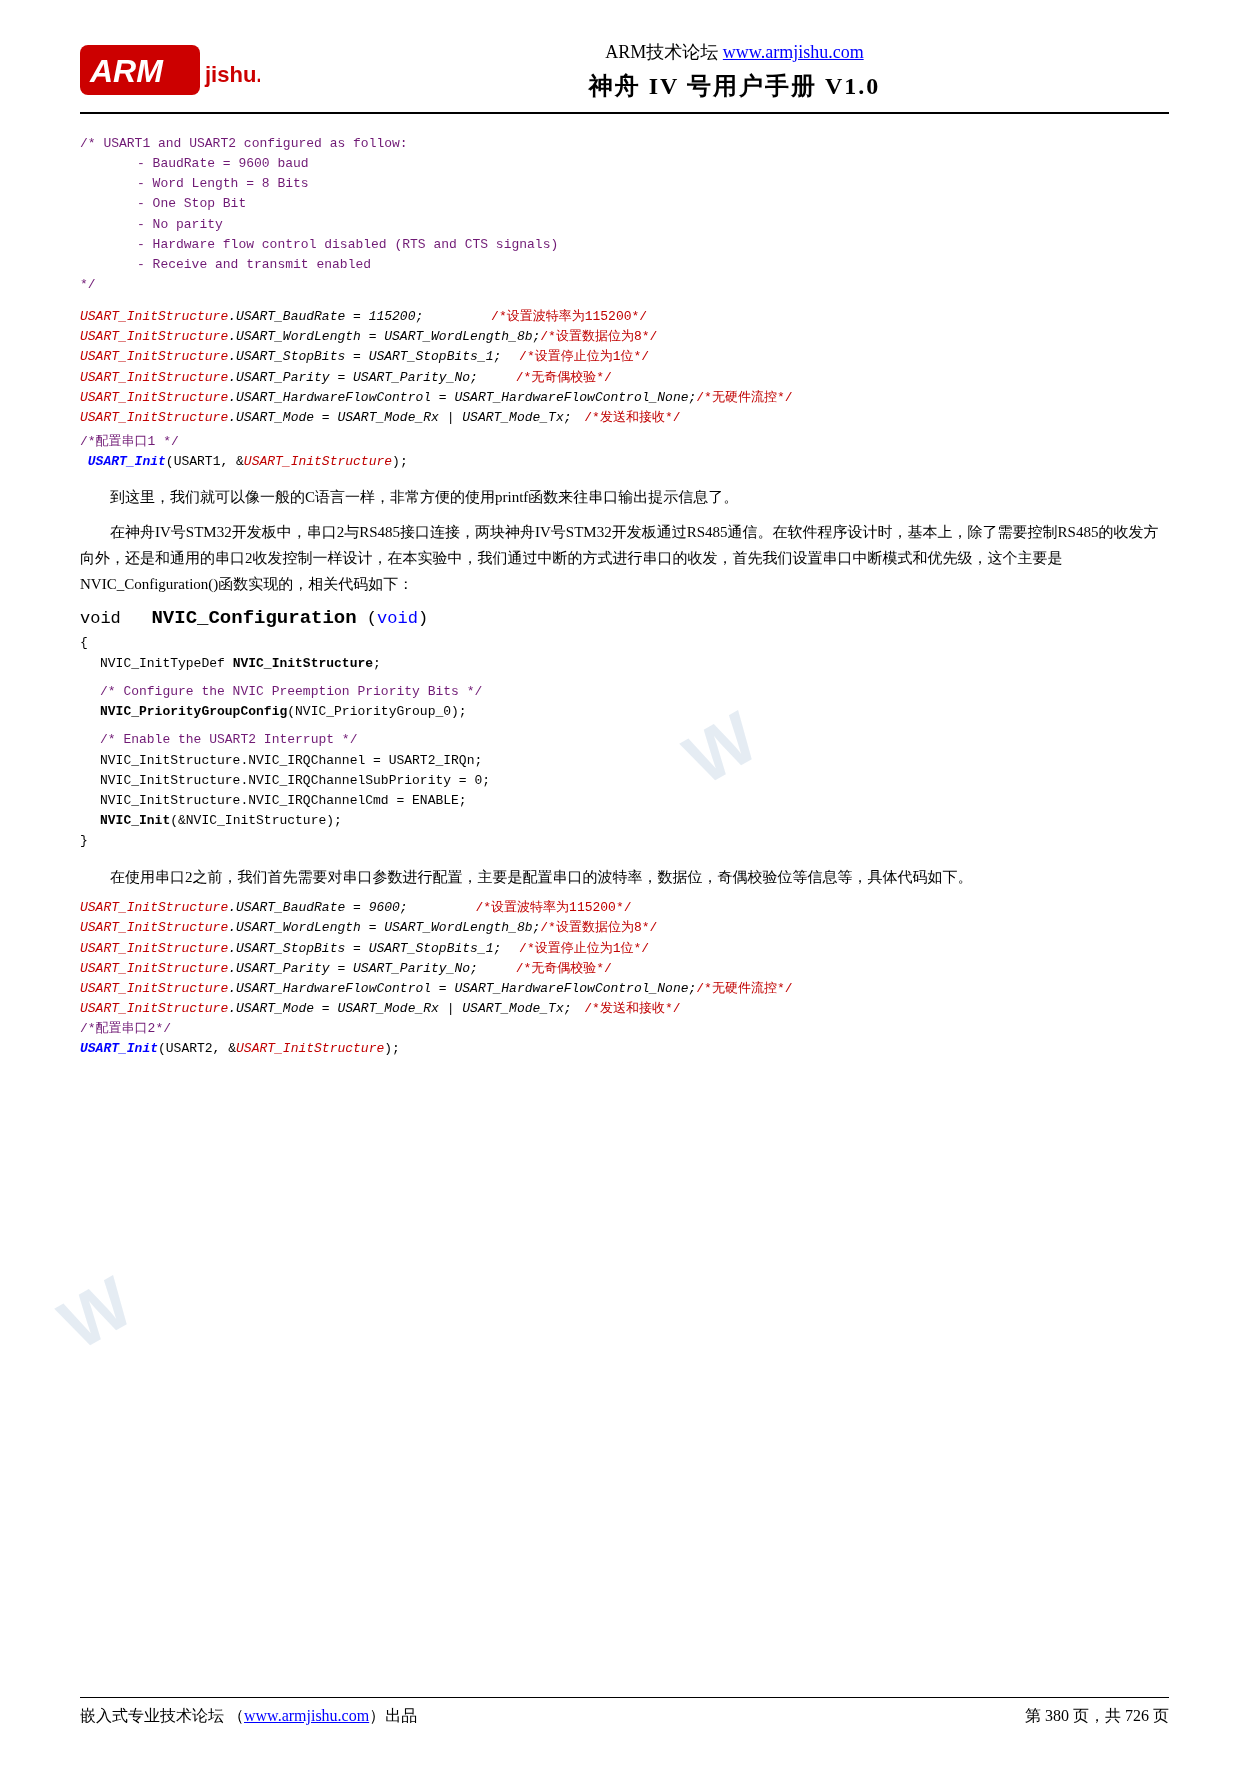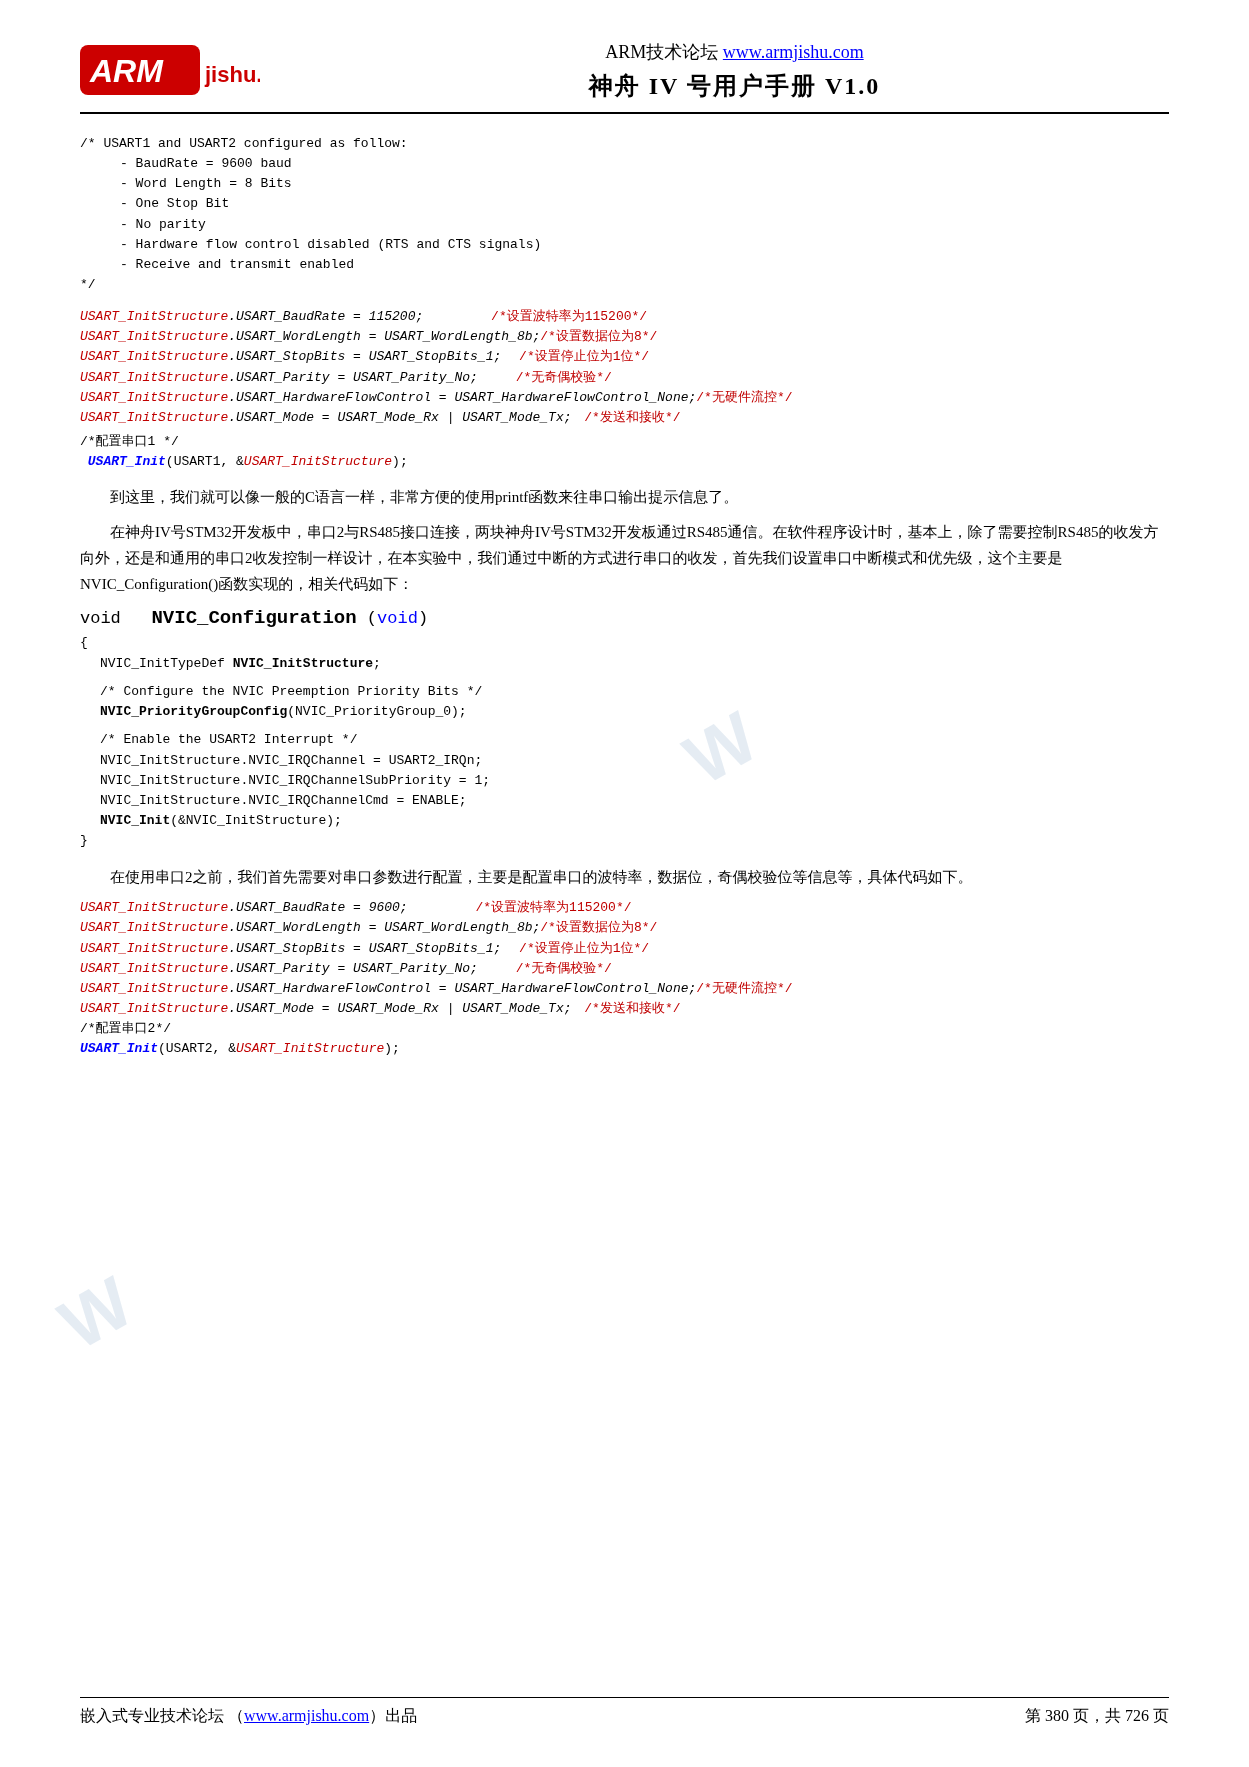--- a/index.html
+++ b/index.html
@@ -71,21 +71,21 @@
     
     .code-block {
       font-family: 'Courier New', monospace;
       font-size: 13px;
       line-height: 1.55;
       margin-bottom: 12px;
       color: #000;
     }
 
     .code-block .comment {
-      color: #000000;
+      color: #701a75;
     }
 
     .code-block .italic-red {
       color: #c00000;
       font-style: italic;
       text-align: right;
     }
 
     .code-block .italic-black {
       font-style: italic;
@@ -183,21 +183,21 @@
       transform: rotate(-30deg);
       font-size: 72px;
       color: rgba(180, 200, 220, 0.35);
       font-weight: bold;
       font-family: Arial, sans-serif;
       pointer-events: none;
       user-select: none;
       white-space: nowrap;
       z-index: 10;
     }
-    .code-indent2 { margin-left: 40px; }
+    .code-indent2 { margin-left: 57px; }
 
     .brace-line {
       font-family: 'Courier New', monospace;
       font-size: 13px;
       line-height: 1.6;
     }
   </style>
 </head>
 <body>
 
@@ -295,21 +295,21 @@
       <strong>NVIC_PriorityGroupConfig</strong>(NVIC_PriorityGroup_0);
     </div>
     <div style="height:8px;"></div>
     <div style="margin-left:20px;">
       <span class="comment">/* Enable the USART2 Interrupt */</span>
     </div>
     <div style="margin-left:20px;">
       NVIC_InitStructure.NVIC_IRQChannel = USART2_IRQn;
     </div>
     <div style="margin-left:20px;">
-      NVIC_InitStructure.NVIC_IRQChannelSubPriority = 1;
+      NVIC_InitStructure.NVIC_IRQChannelSubPriority = 0;
     </div>
     <div style="margin-left:20px;">
       NVIC_InitStructure.NVIC_IRQChannelCmd = ENABLE;
     </div>
     <div style="margin-left:20px;">
       <strong>NVIC_Init</strong>(&amp;NVIC_InitStructure);
     </div>
     <div class="brace-line">}</div>
   </div>
 

